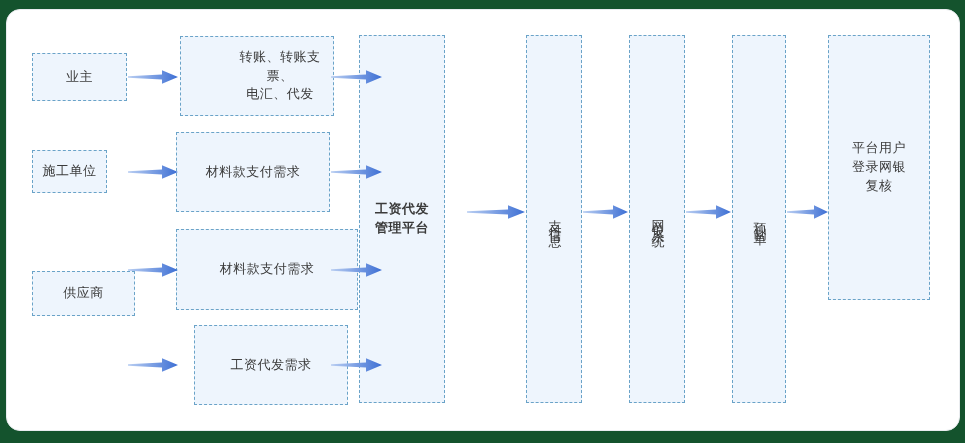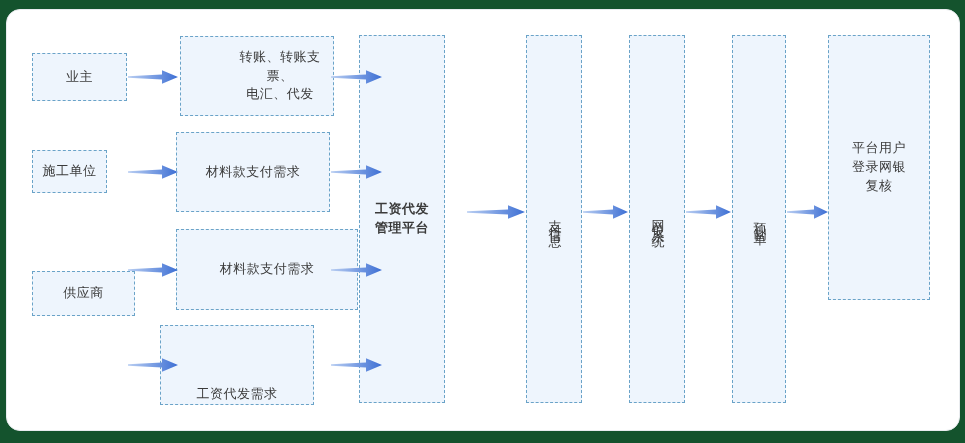--- a/index.html
+++ b/index.html
@@ -76,21 +76,21 @@
   <div class="node mid" style="left:180px; top:36px; width:154px; height:80px;padding-left:46px;">
     <span class="label">转账、转账支票、
 电汇、代发</span>
   </div>
   <div class="node mid" style="left:176px; top:132px; width:154px; height:80px;">
     <span class="label">材料款支付需求</span>
   </div>
   <div class="node mid" style="left:176px; top:229px; width:182px; height:81px;">
     <span class="label">材料款支付需求</span>
   </div>
-  <div class="node mid" style="left:160px; top:325px; width:154px; height:80px;align-items:flex-end;">
+  <div class="node mid" style="left:194px; top:325px; width:154px; height:80px;">
     <span class="label">工资代发需求</span>
   </div>
 
   <div class="node tall" style="left:359px; top:35px; width:86px; height:368px;font-weight:bold;">
     <span class="label">工资代发
 管理平台</span>
   </div>
 
   <div class="node tall vertical" style="left:526px; top:35px; width:56px; height:368px;">
     <span class="label">支付信息</span>

